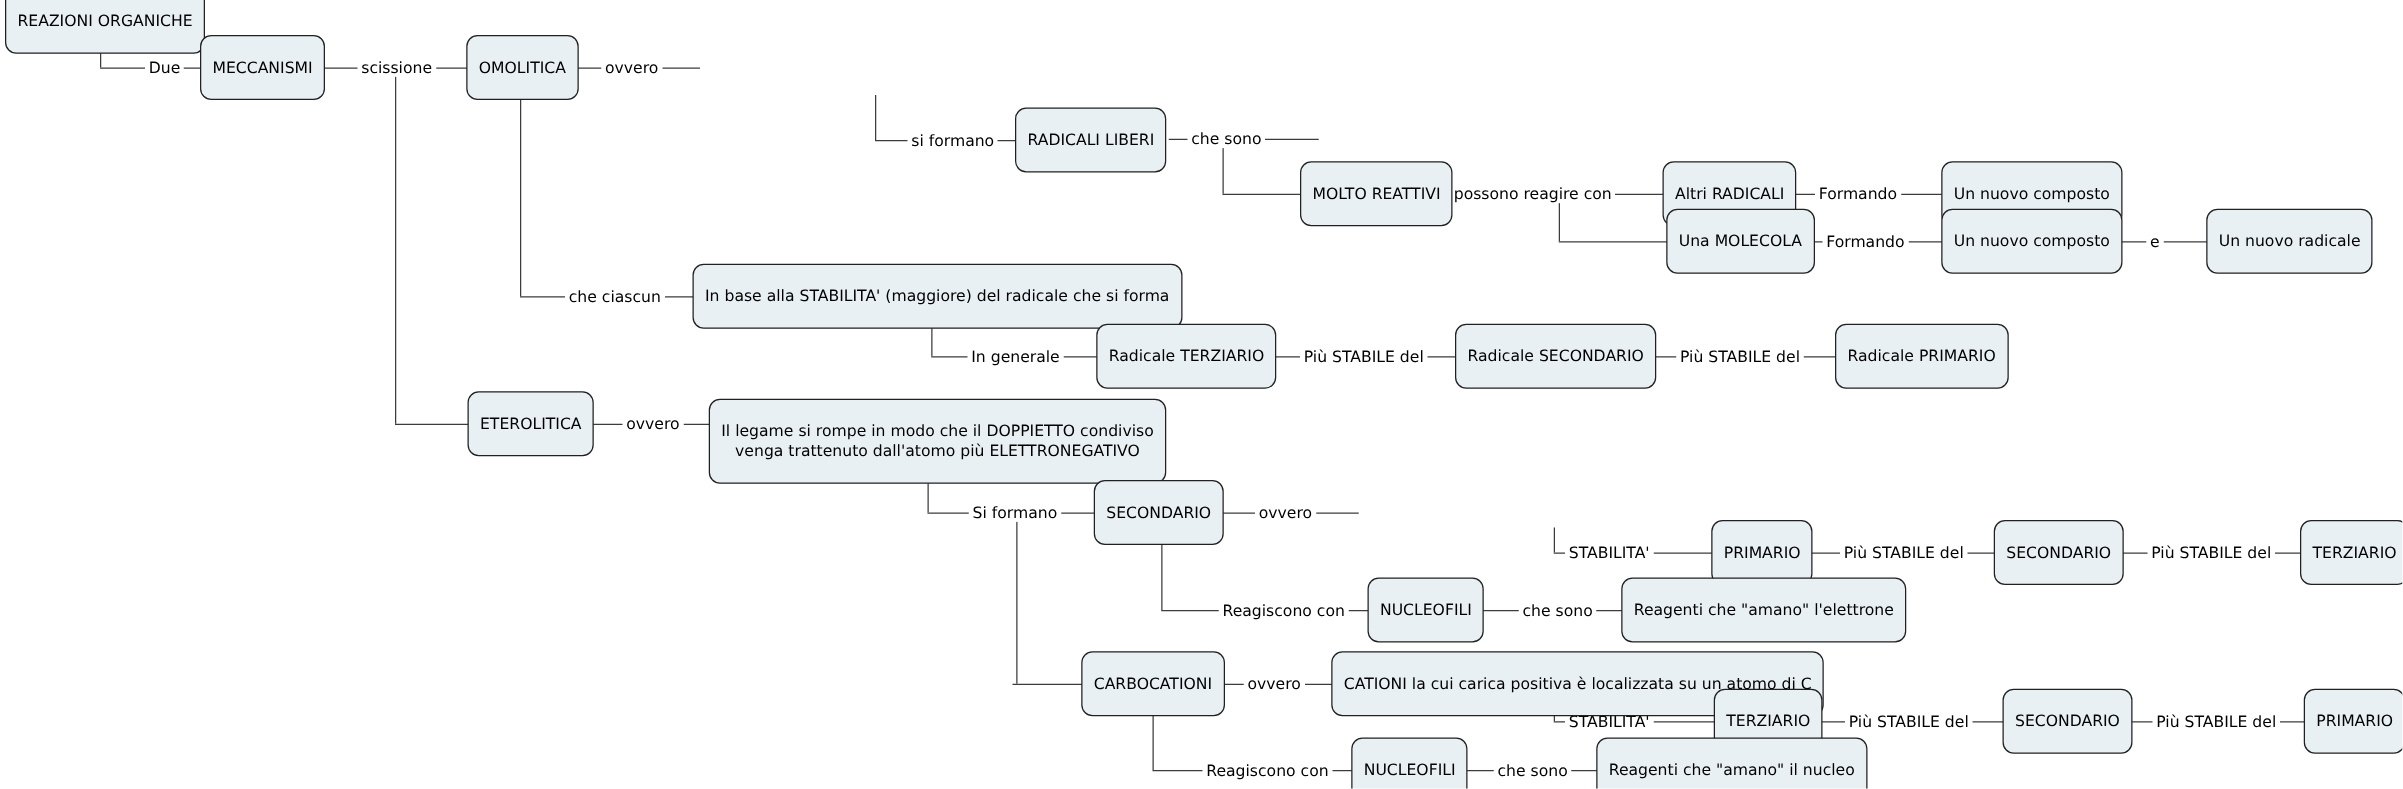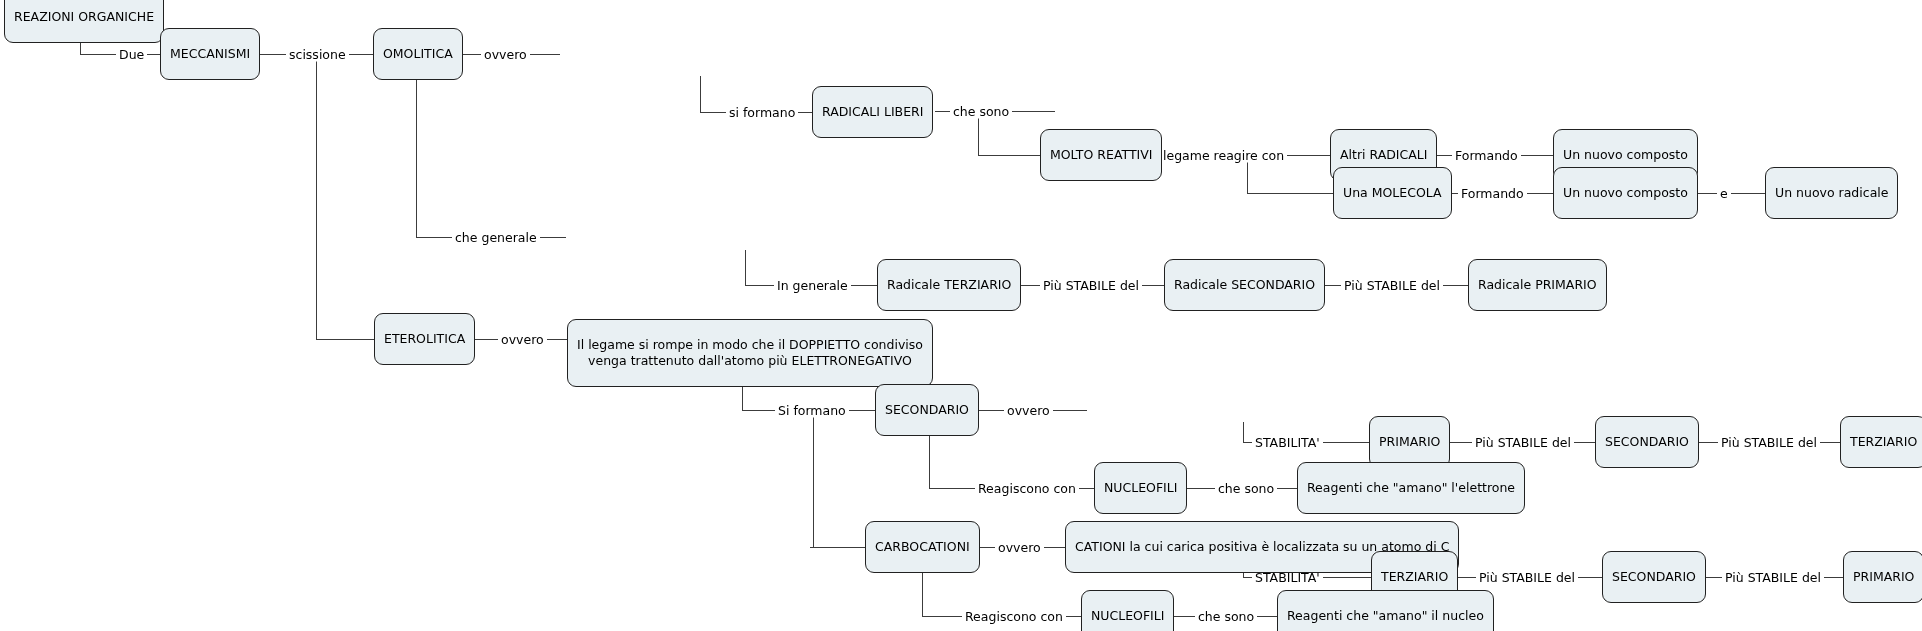--- a/index.html
+++ b/index.html
@@ -53,25 +53,25 @@
   <div class="vl" style="left:929px;top:423px;height:65px"></div>
   <div class="vl" style="left:813px;top:416px;height:131px"></div>
   <div class="vl" style="left:1243px;top:559px;height:18px"></div>
   <div class="vl" style="left:922px;top:560px;height:56px"></div>
 
   <span class="lbl" style="left:116px;top:54px">Due</span>
   <span class="lbl" style="left:286px;top:54px">scissione</span>
   <span class="lbl" style="left:481px;top:54px">ovvero</span>
   <span class="lbl" style="left:726px;top:112px">si formano</span>
   <span class="lbl" style="left:950px;top:111px">che sono</span>
-  <span class="lbl" style="left:1160px;top:155px">legame reagire con</span>
+  <span class="lbl" style="left:1160px;top:155px">possono reagire con</span>
   <span class="lbl" style="left:1452px;top:155px">Formando</span>
   <span class="lbl" style="left:1458px;top:193px">Formando</span>
   <span class="lbl" style="left:1717px;top:193px">e</span>
-  <span class="lbl" style="left:452px;top:237px">che generale</span>
+  <span class="lbl" style="left:452px;top:237px">che ciascun</span>
   <span class="lbl" style="left:774px;top:285px">In generale</span>
   <span class="lbl" style="left:1040px;top:285px">Più STABILE del</span>
   <span class="lbl" style="left:1341px;top:285px">Più STABILE del</span>
   <span class="lbl" style="left:498px;top:339px">ovvero</span>
   <span class="lbl" style="left:775px;top:410px">Si formano</span>
   <span class="lbl" style="left:1004px;top:410px">ovvero</span>
   <span class="lbl" style="left:1252px;top:442px">STABILITA'</span>
   <span class="lbl" style="left:1472px;top:442px">Più STABILE del</span>
   <span class="lbl" style="left:1718px;top:442px">Più STABILE del</span>
   <span class="lbl" style="left:975px;top:488px">Reagiscono con</span>
@@ -86,20 +86,21 @@
   <div class="node" style="left:4px;top:17px">REAZIONI ORGANICHE</div>
   <div class="node" style="left:160px;top:54px">MECCANISMI</div>
   <div class="node" style="left:373px;top:54px">OMOLITICA</div>
   <div class="node" style="left:812px;top:112px">RADICALI LIBERI</div>
   <div class="node" style="left:1040px;top:155px">MOLTO REATTIVI</div>
   <div class="node" style="left:1330px;top:155px">Altri RADICALI</div>
   <div class="node" style="left:1553px;top:155px">Un nuovo composto</div>
   <div class="node" style="left:1333px;top:193px">Una MOLECOLA</div>
   <div class="node" style="left:1553px;top:193px">Un nuovo composto</div>
   <div class="node" style="left:1765px;top:193px">Un nuovo radicale</div>
+  <div class="node" style="left:554px;top:237px">In base alla STABILITA' (maggiore) del radicale che si forma</div>
   <div class="node" style="left:877px;top:285px">Radicale TERZIARIO</div>
   <div class="node" style="left:1164px;top:285px">Radicale SECONDARIO</div>
   <div class="node" style="left:1468px;top:285px">Radicale PRIMARIO</div>
   <div class="node" style="left:374px;top:339px">ETEROLITICA</div>
   <div class="node" style="left:567px;top:353px">Il legame si rompe in modo che il DOPPIETTO condiviso
 venga trattenuto dall'atomo più ELETTRONEGATIVO</div>
   <div class="node" style="left:875px;top:410px">SECONDARIO</div>
   <div class="node" style="left:1369px;top:442px">PRIMARIO</div>
   <div class="node" style="left:1595px;top:442px">SECONDARIO</div>
   <div class="node" style="left:1840px;top:442px">TERZIARIO</div>

